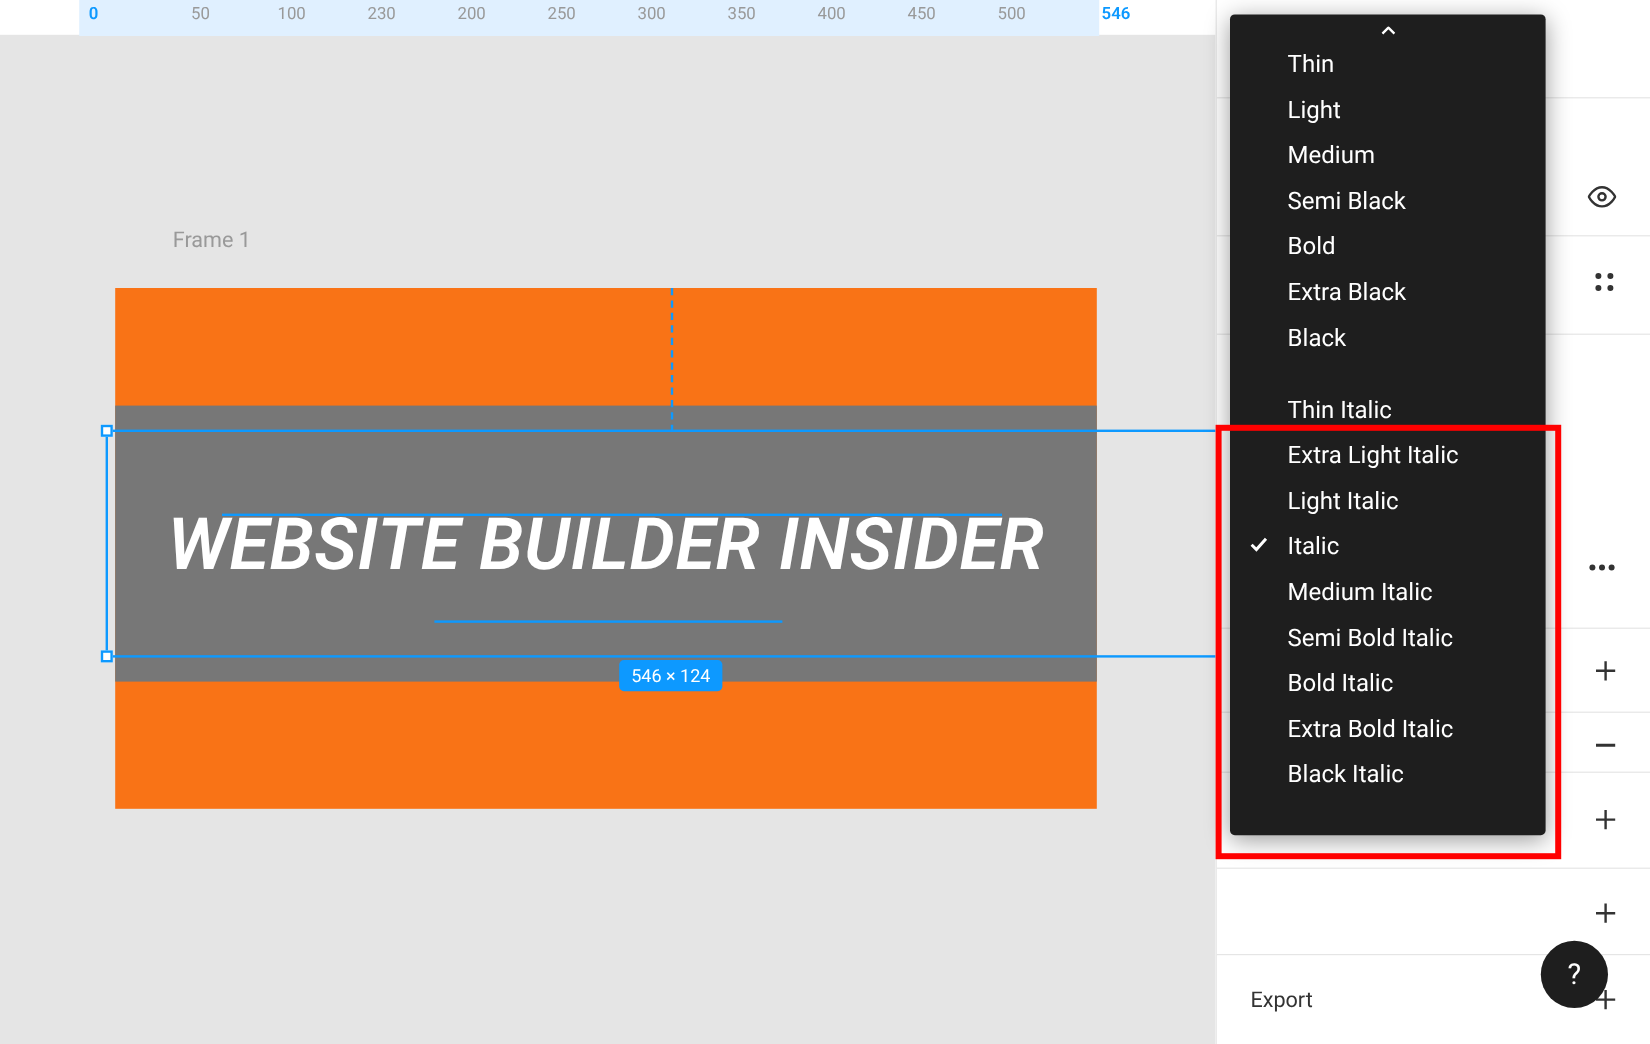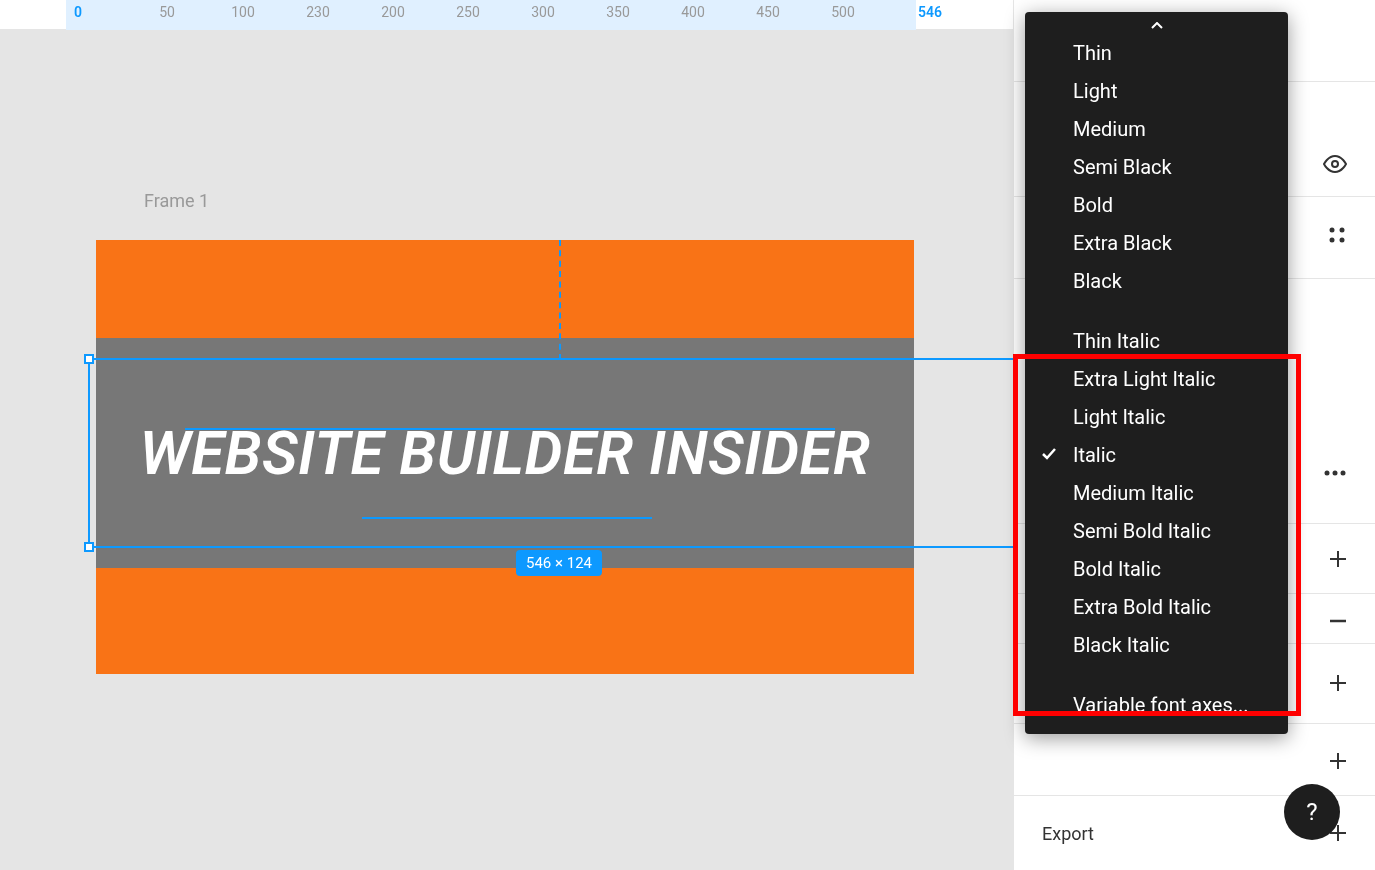--- a/index.html
+++ b/index.html
@@ -403,20 +403,19 @@
           <path d="M2 8 L6 12 L14 3"></path>
         </svg>
     </span>
   Italic</div>
   <div class="menu-item">Medium Italic</div>
   <div class="menu-item">Semi Bold Italic</div>
   <div class="menu-item">Bold Italic</div>
   <div class="menu-item">Extra Bold Italic</div>
   <div class="menu-item">Black Italic</div>
   <div class="menu-spacer"></div>
-  <div class="menu-item">Variable font axes...</div>
 </div>
 
 <div class="red-highlight"></div>
 
 <div class="help-btn">
   <span>?</span>
 </div>
 
 </body></html>

